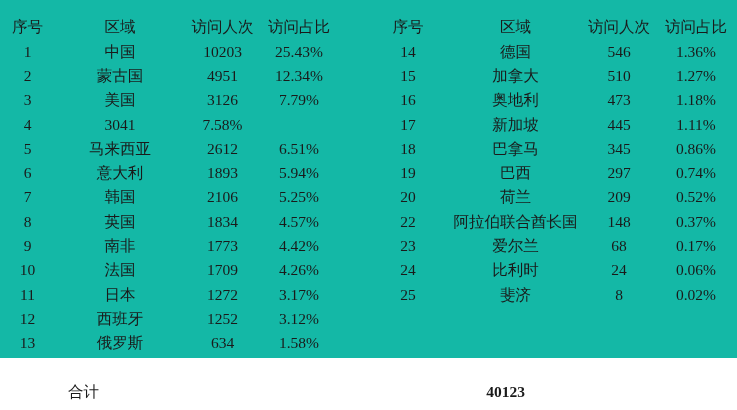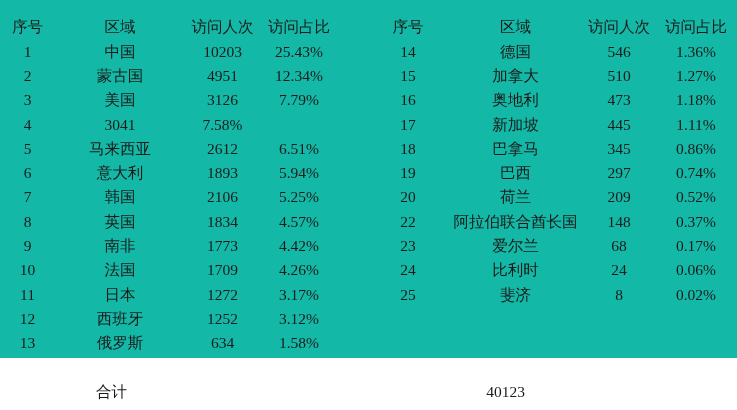--- a/index.html
+++ b/index.html
@@ -42,29 +42,29 @@
     position: absolute;
     top: 380px;
     left: 0;
     width: 737px;
     height: 24px;
     font-size: 15.5px;
     line-height: 24px;
   }
   .totals-label {
     position: absolute;
-    left: 44px;
+    left: 68px;
     width: 135px;
-    text-align: center;
   }
   .totals-value {
     position: absolute;
     left: 438px;
     width: 135px;
     text-align: center;
+    font-weight: bold;
   }
 </style>
 </head>
 <body>
 
 <div class="sheet">
 
   <div class="stats-table left">
     <div class="row header-row">
       <span class="cell">序号</span>

